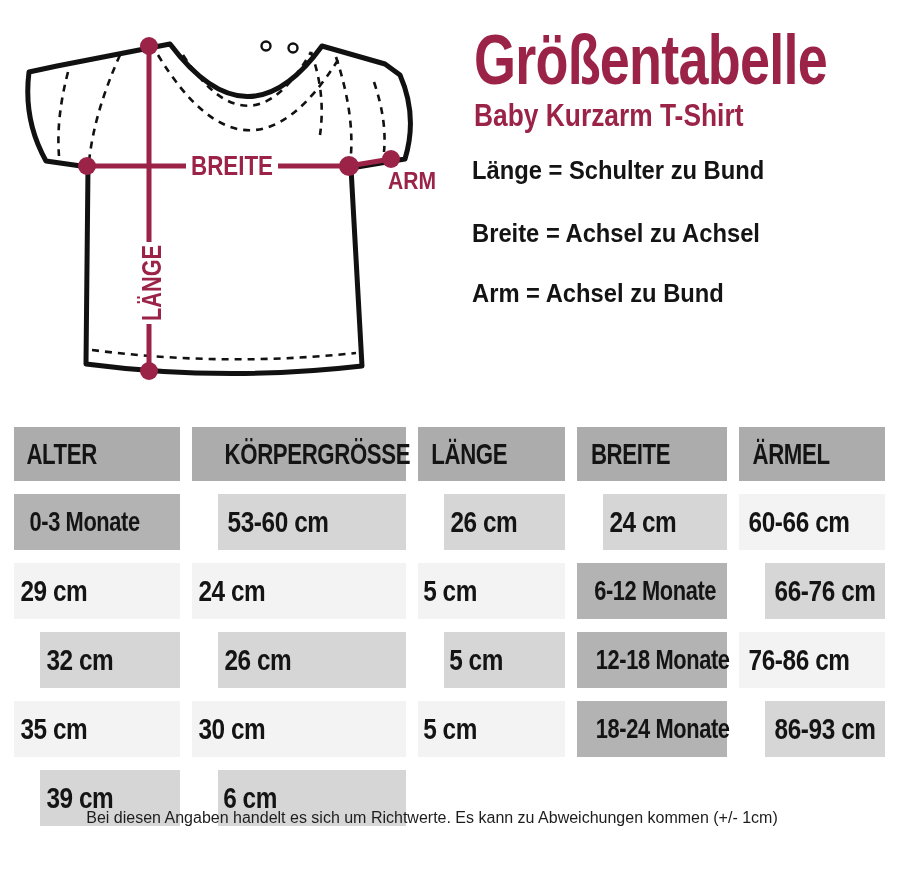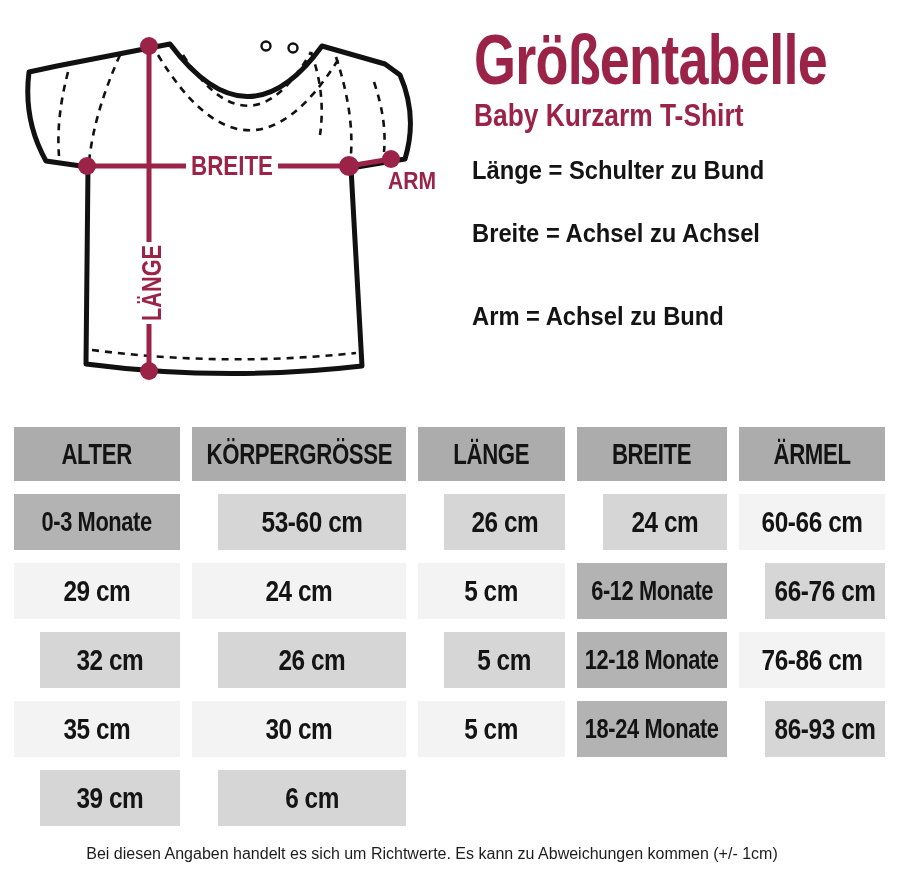--- a/index.html
+++ b/index.html
@@ -18,37 +18,37 @@
 
   .shirt{position:absolute;left:10px;top:18px;}
 
   .cx{display:inline-block;white-space:nowrap;transform-origin:left center;}
   .title{position:absolute;left:474px;top:24px;font-size:71px;font-weight:bold;line-height:1;color:var(--accent);letter-spacing:-1px;}
   .title .cx{transform:scaleX(.76);}
   .subtitle{position:absolute;left:474px;top:100px;font-size:31px;font-weight:bold;line-height:1;color:var(--accent);}
   .subtitle .cx{transform:scaleX(.85);}
   .def{position:absolute;left:472px;font-size:25px;font-weight:bold;line-height:1.15;color:var(--ink);}
   .def .cx{transform:scaleX(.95);}
-  .def1{top:156px;} .def2{top:219px;} .def3{top:302px;}
+  .def1{top:156px;} .def2{top:219px;} .def3{top:279px;}
 
   .table{position:absolute;left:14px;top:427px;display:grid;
          grid-template-columns:166px 214px 147px 150px 146px;
          grid-template-rows:54px repeat(5,56px);
          gap:13px 12px;}
-  .cell{display:flex;align-items:center;justify-content:center;color:var(--ink);}
+  .cell{display:flex;align-items:center;justify-content:flex-start;color:var(--ink);}
   .cell .cond{display:inline-block;white-space:nowrap;transform:scaleX(.84);transform-origin:center center;
               font-weight:bold;font-size:29px;letter-spacing:-.5px;}
   .head{background:var(--header_bg);}
   .head .cond{transform:scaleX(.74);font-size:30px;}
   .age{background:var(--age_bg);}
   .age .cond{transform:scaleX(.78);font-size:28px;}
   .odd{background:var(--row_odd_bg);margin-left:26px;}
   .even{background:var(--row_even_bg);}
 
-  .footer{position:absolute;left:0;top:845px;width:864px;text-align:center;
+  .footer{position:absolute;left:0;top:809px;width:864px;text-align:center;
           font-size:16px;color:#1d1d1d;}
 </style>
 </head>
 <body>
 
 <div class="page">
 
   <svg class="shirt" width="430" height="392" viewBox="10 20 430 392" aria-hidden="true">
 
     <path d="M170,46 L57,68 L29,74 Q23,122 46,163 L88,169 L86,366 Q224,384 362,368 L351,170 L405,161 Q418,118 400,77 L385,66 L322,48 Q248,150 170,46 Z" fill="#ffffff" stroke="#111111" stroke-width="5" stroke-linejoin="round" stroke-linecap="round"></path>

